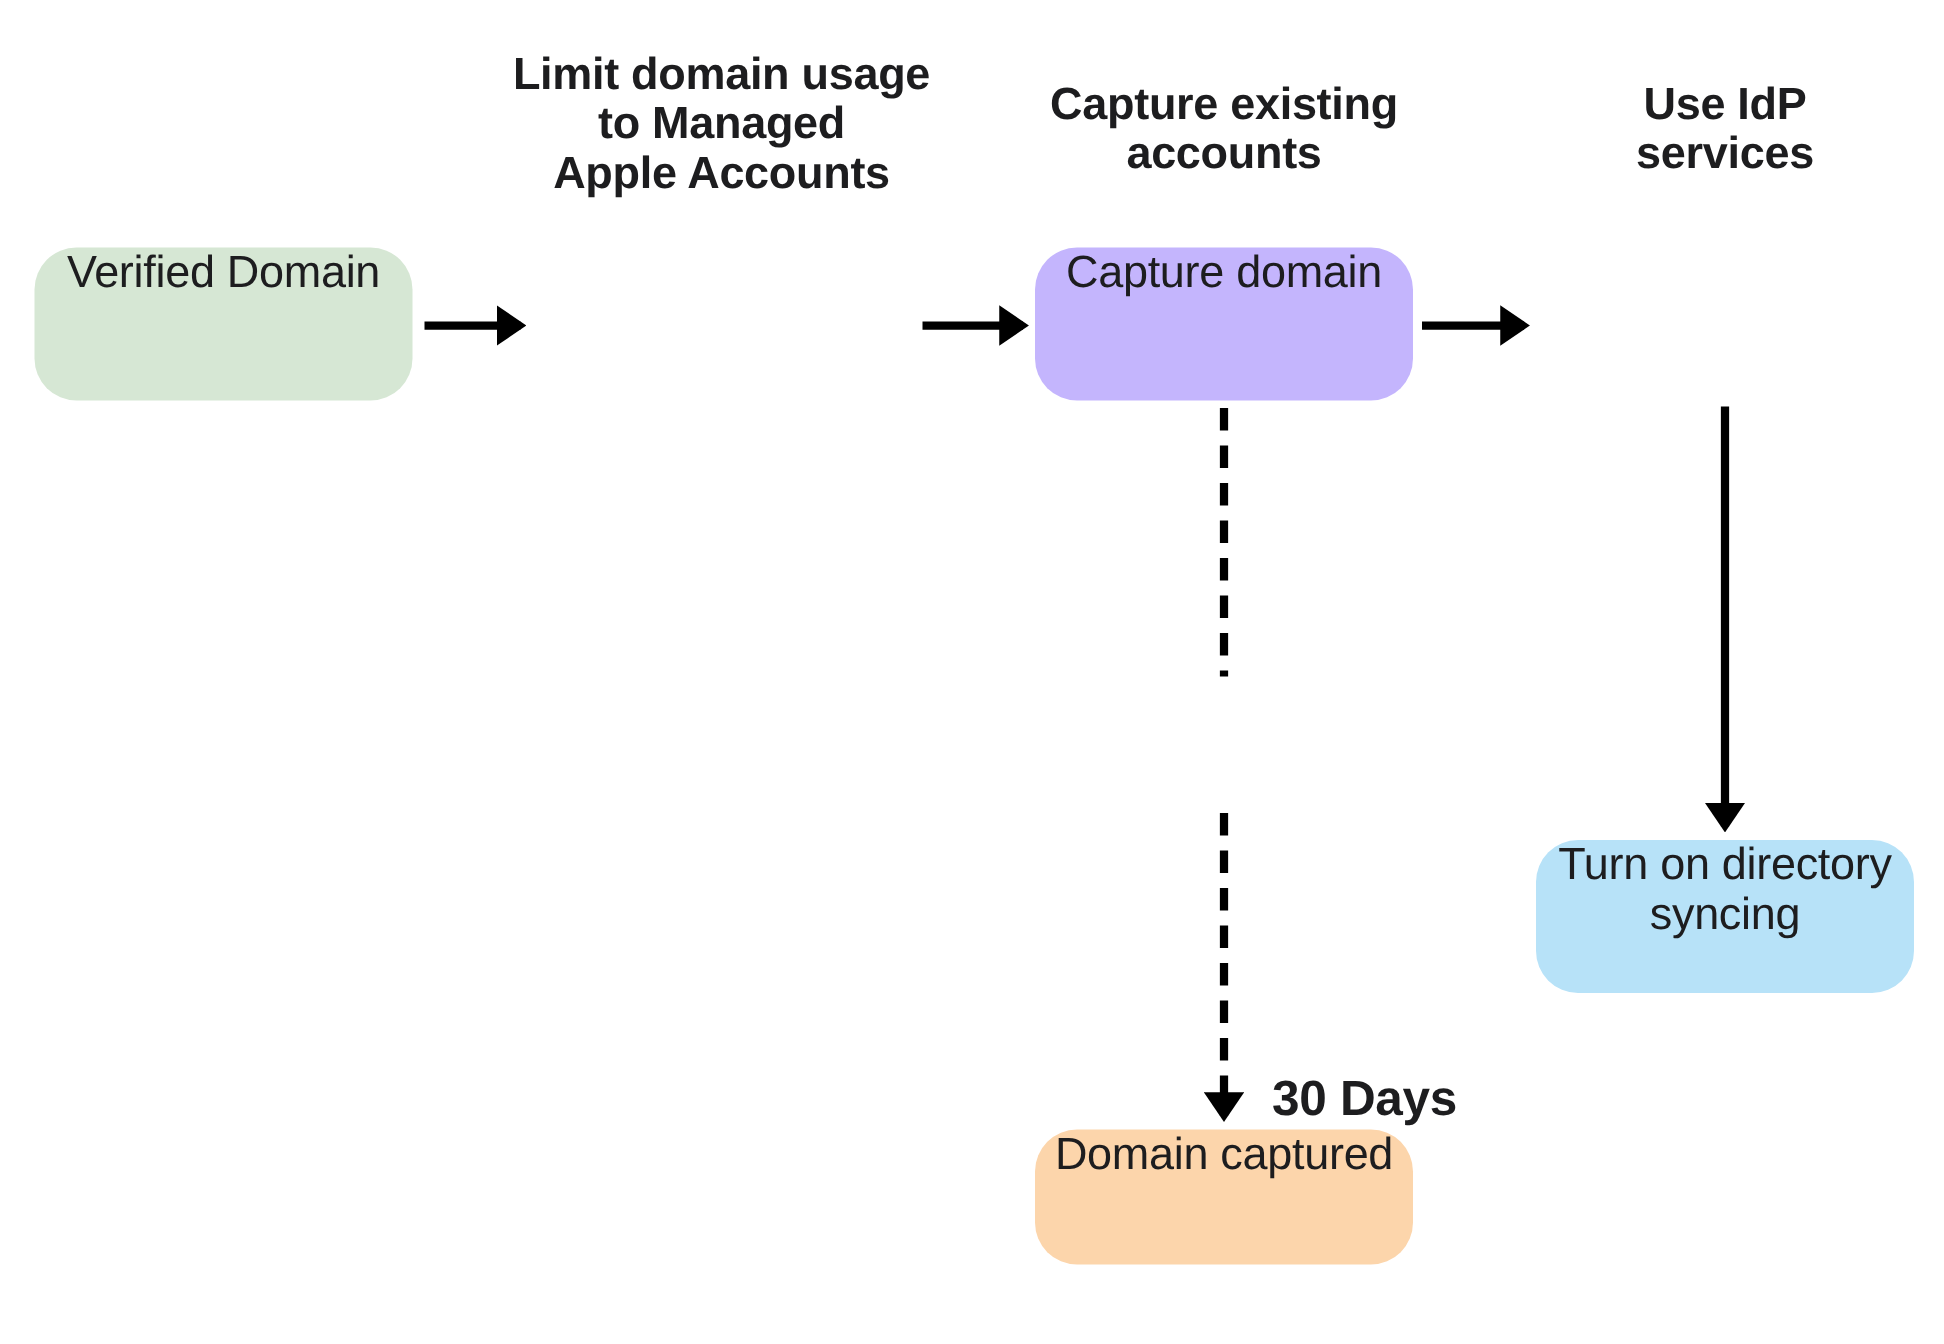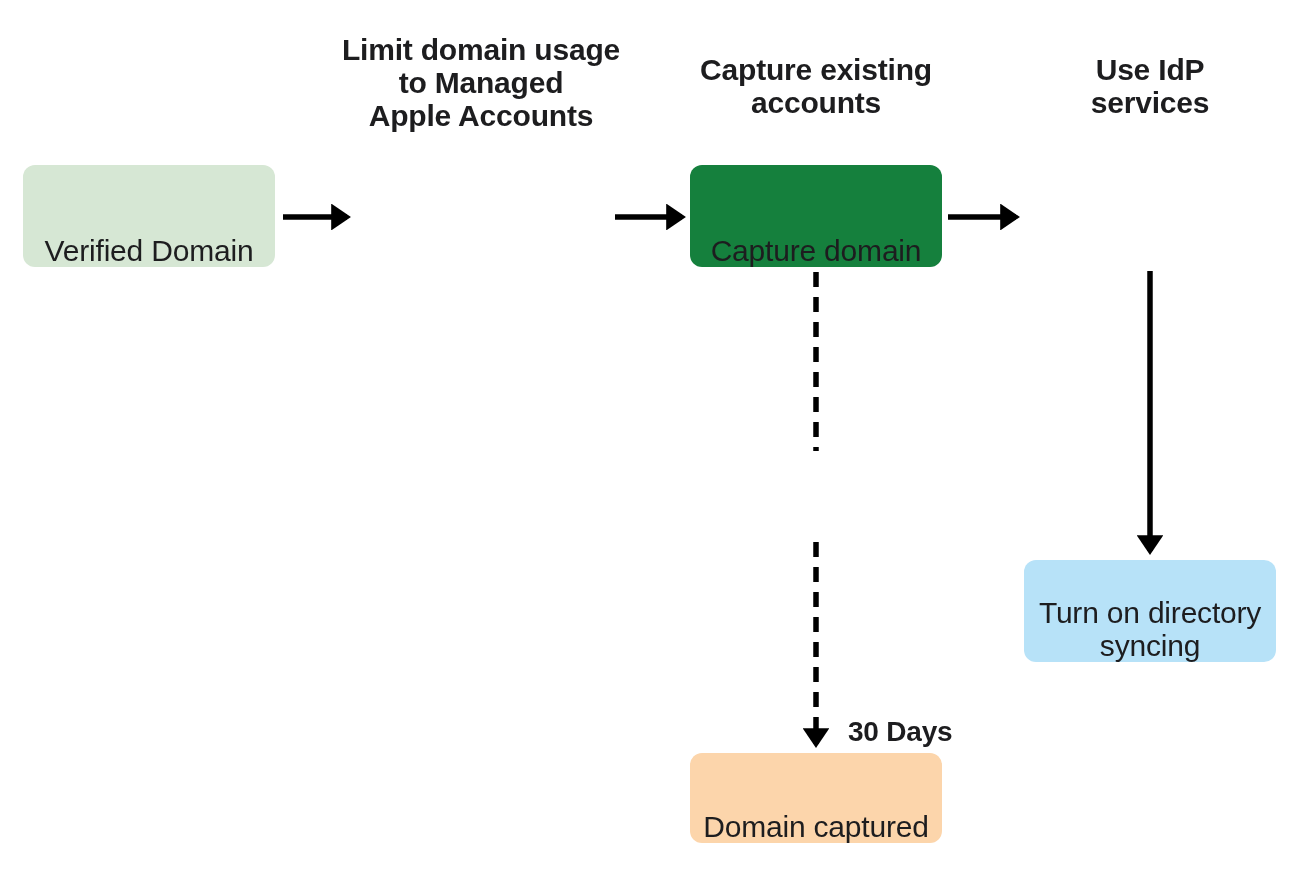--- a/index.html
+++ b/index.html
@@ -25,23 +25,23 @@
     stroke: #000000;
     stroke-width: 5.5;
     fill: none;
   }
   .arrow.dashed {
     stroke-dasharray: 15 10;
   }
   .node {
     position: absolute;
     display: flex;
-    align-items: flex-end;
+    align-items: flex-start;
     justify-content: center;
-    border-radius: 12px;
+    border-radius: 28px;
     box-sizing: border-box;
   }
   .node .node-label {
     font-size: 30px;
     font-weight: 400;
     line-height: 33px;
     text-align: center;
     white-space: pre-line;
   }
   .caption {
@@ -55,21 +55,21 @@
   .edge-label {
     position: absolute;
     font-size: 30px;
     font-weight: 600;
     line-height: 33px;
     text-align: center;
     white-space: pre-line;
   }
   .days-label {
     position: absolute;
-    font-size: 28px;
+    font-size: 33px;
     font-weight: 600;
     line-height: 33px;
     white-space: nowrap;
     text-align: left;
   }
 </style>
 </head>
 <body>
 
 <div class="canvas" style="color: rgb(29, 29, 31);">
@@ -87,21 +87,21 @@
     <line class="arrow" x1="1150" y1="271" x2="1150" y2="551" marker-end="url(#arrowhead)" style="stroke: rgb(0, 0, 0);"></line>
     <line class="arrow dashed" x1="816" y1="272" x2="816" y2="451" style="stroke: rgb(0, 0, 0);"></line>
     <line class="arrow dashed" x1="816" y1="542" x2="816" y2="744" marker-end="url(#arrowhead)" style="stroke: rgb(0, 0, 0);"></line>
   </svg>
 
   <div class="node" style="left: 23px; top: 165px; width: 252px; height: 102px; background-color: rgb(214, 231, 212);">
     <div class="node-label">Verified Domain</div>
   </div>
 
 
-  <div class="node" style="left: 690px; top: 165px; width: 252px; height: 102px; background-color: #15803d;">
+  <div class="node" style="left: 690px; top: 165px; width: 252px; height: 102px; background-color: #c4b5fd;">
     <div class="node-label">Capture domain</div>
   </div>
 
 
   <div class="node" style="left: 1024px; top: 560px; width: 252px; height: 102px; background-color: rgb(183, 226, 248);">
     <div class="node-label">Turn on directory
 syncing</div>
   </div>
 
   <div class="node" style="left: 690px; top: 753px; width: 252px; height: 90px; background-color: rgb(252, 213, 171);">

